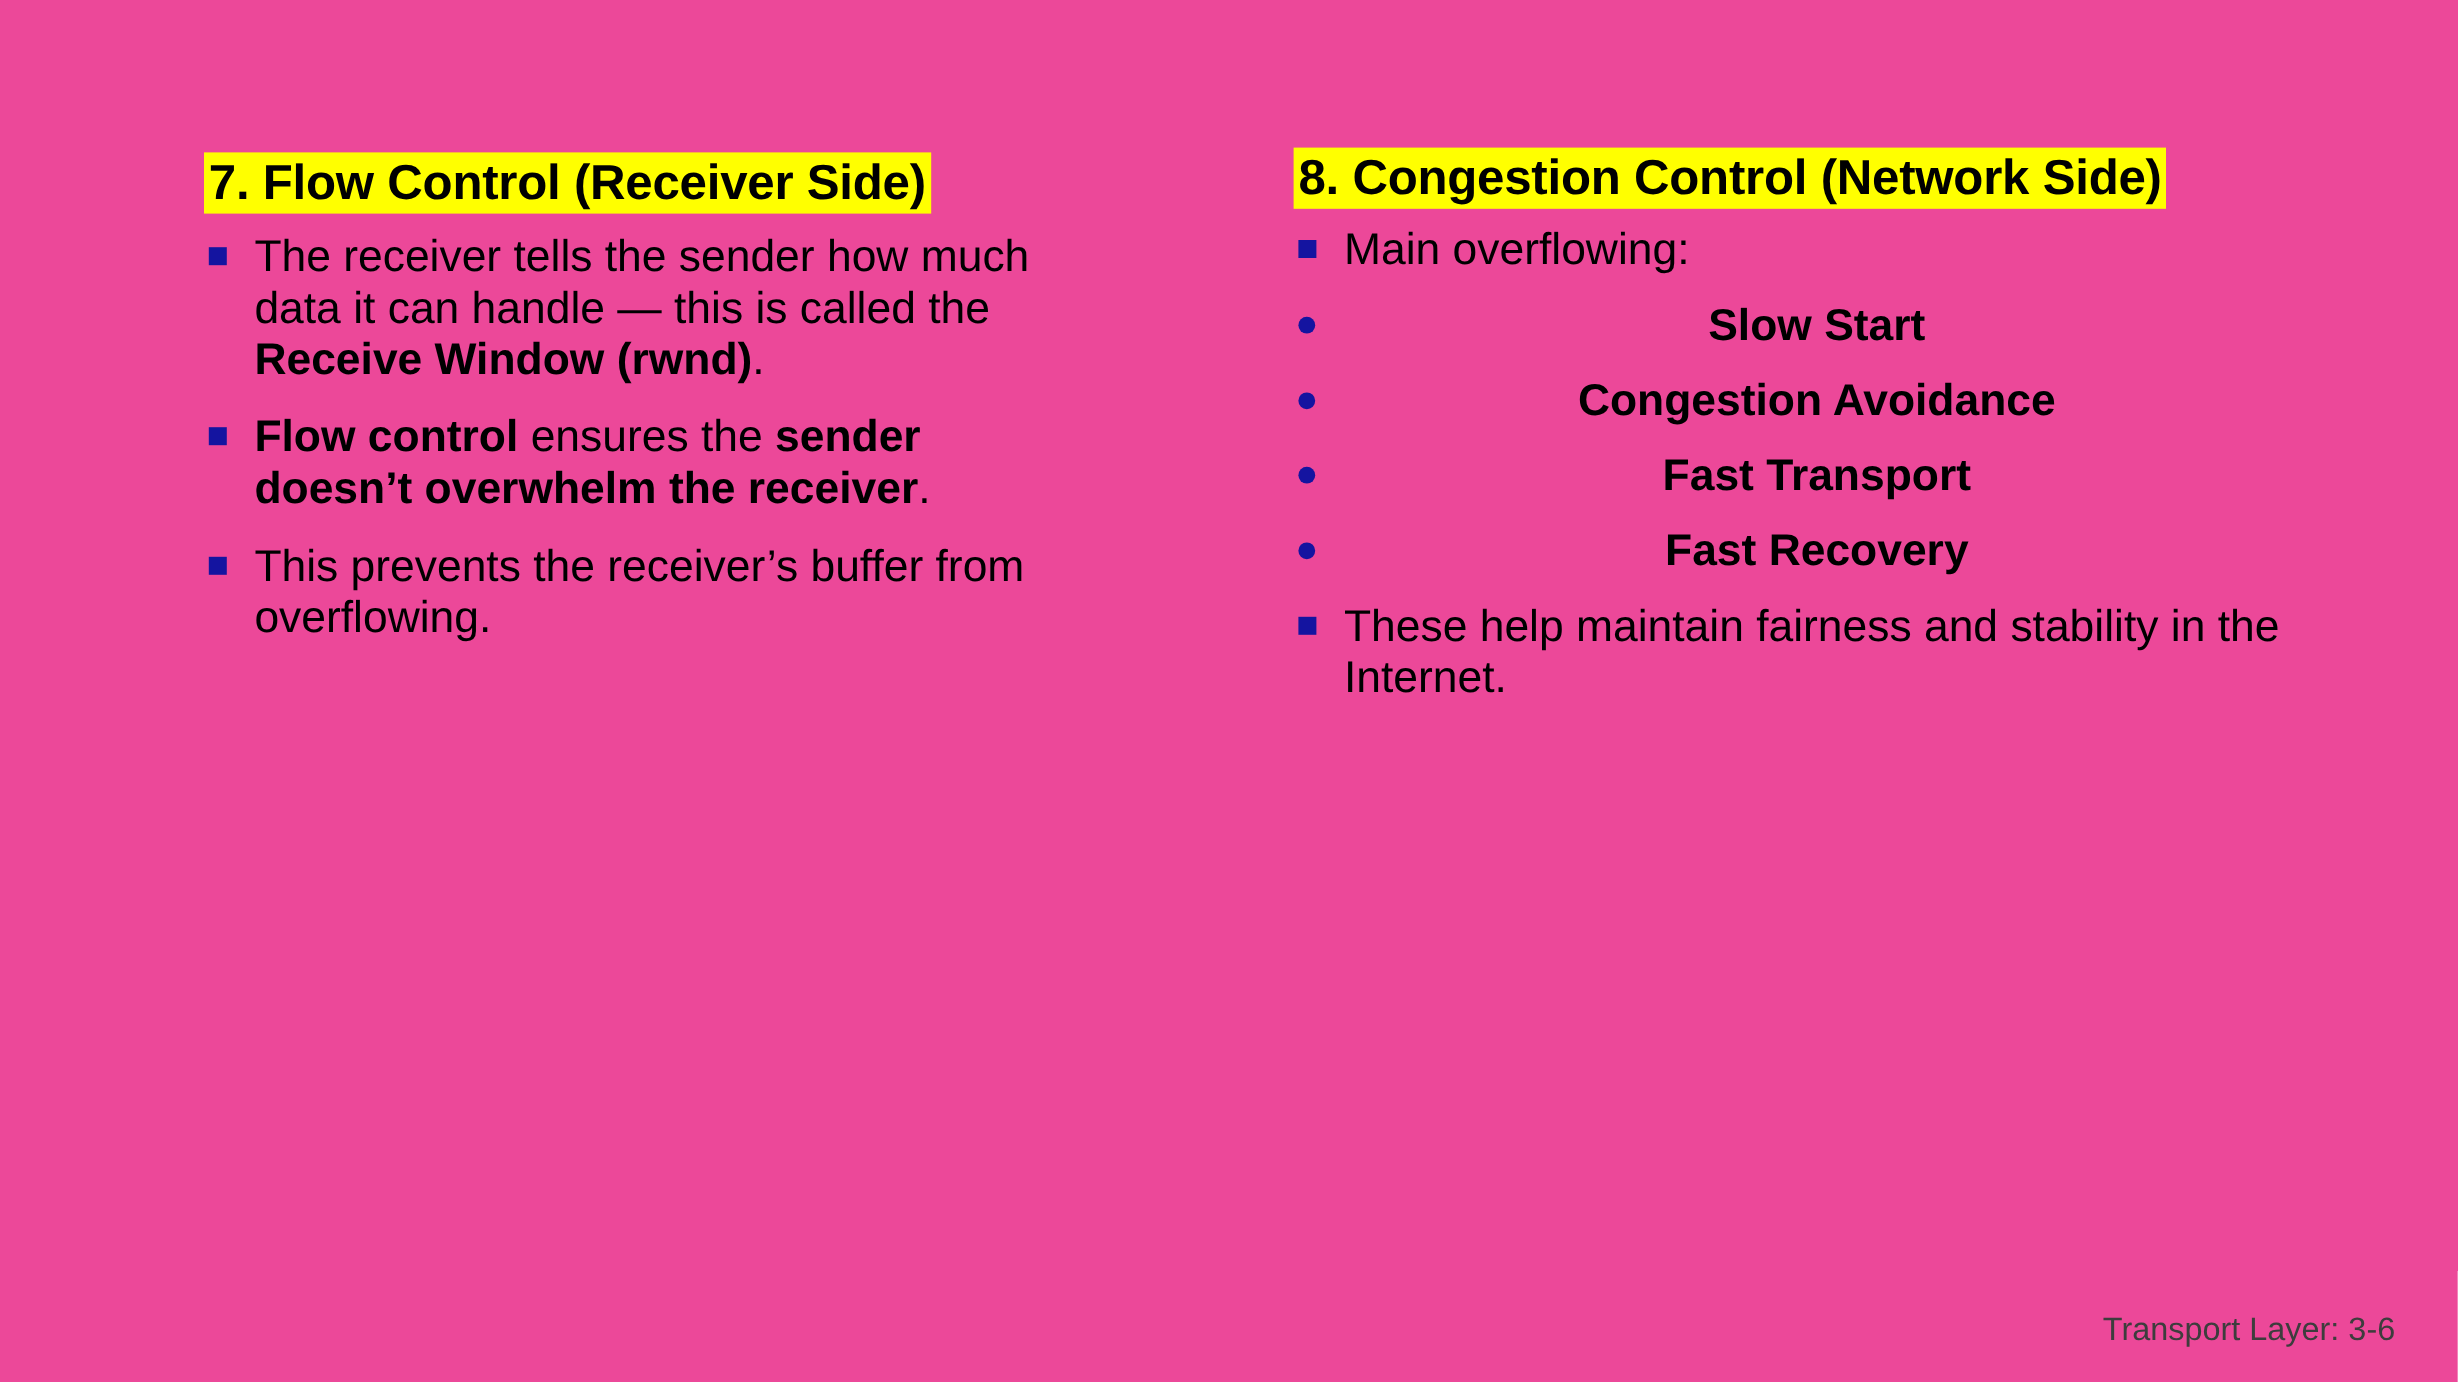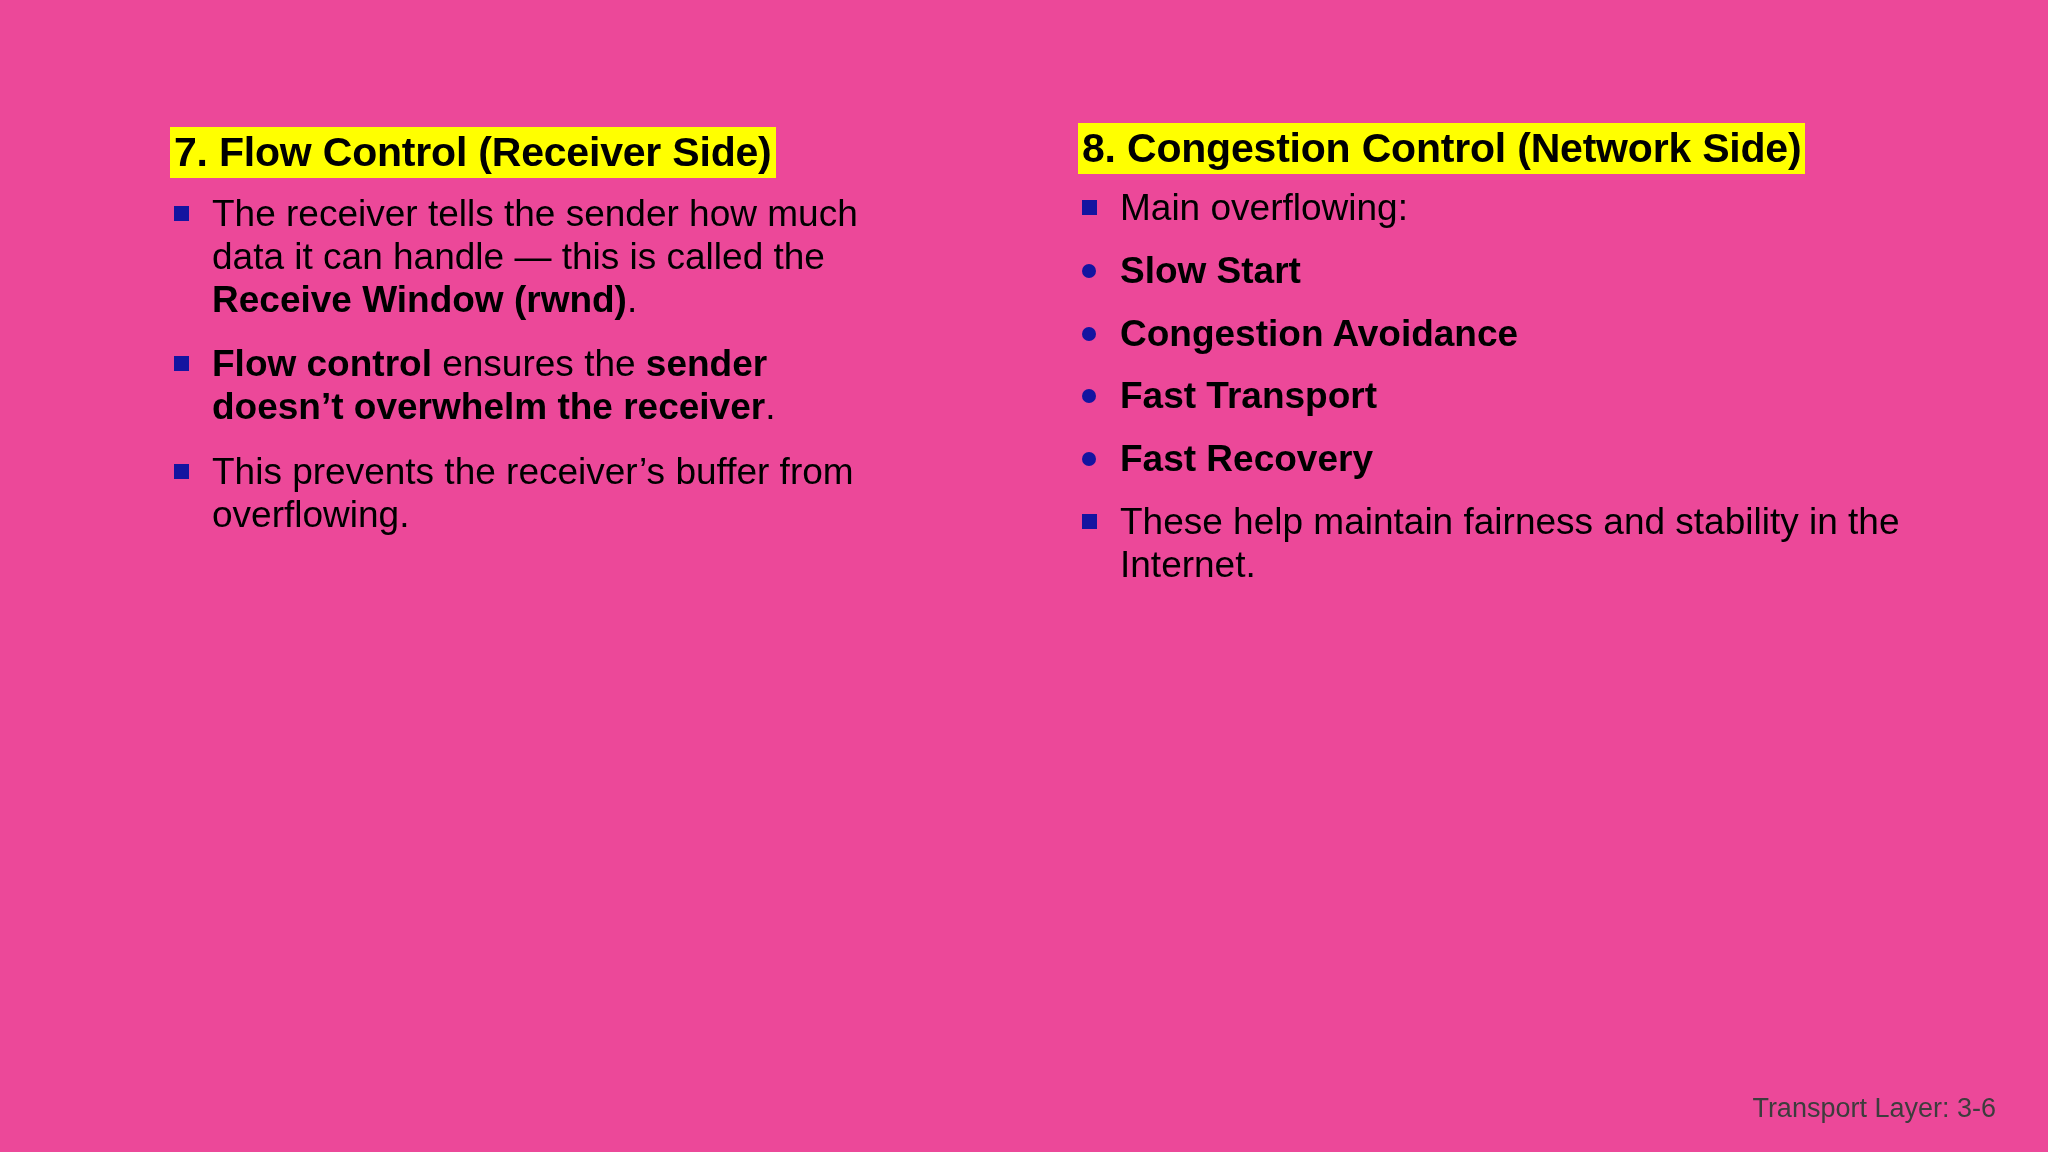--- a/index.html
+++ b/index.html
@@ -78,20 +78,21 @@
     left: 4px;
     top: 13px;
     width: 15px;
     height: 15px;
     background: #1414A0;
   }
   
   .bitem.lvl2 {
     padding-left: 42px;
     margin-bottom: 24px;
+    text-align: center;
   }
   .bitem.lvl2::before {
     content: "";
     position: absolute;
     left: 4px;
     top: 14px;
     width: 14px;
     height: 14px;
     border-radius: 50%;
     background: #1414A0;

